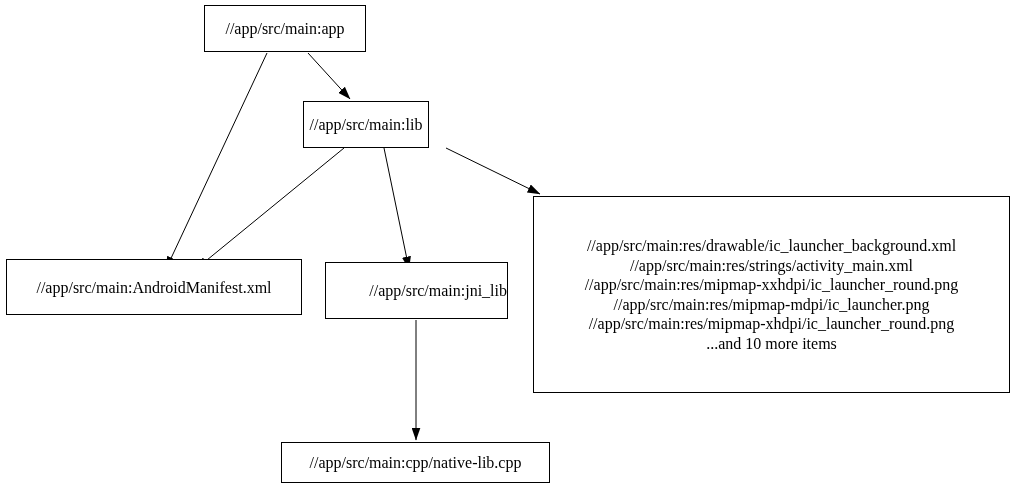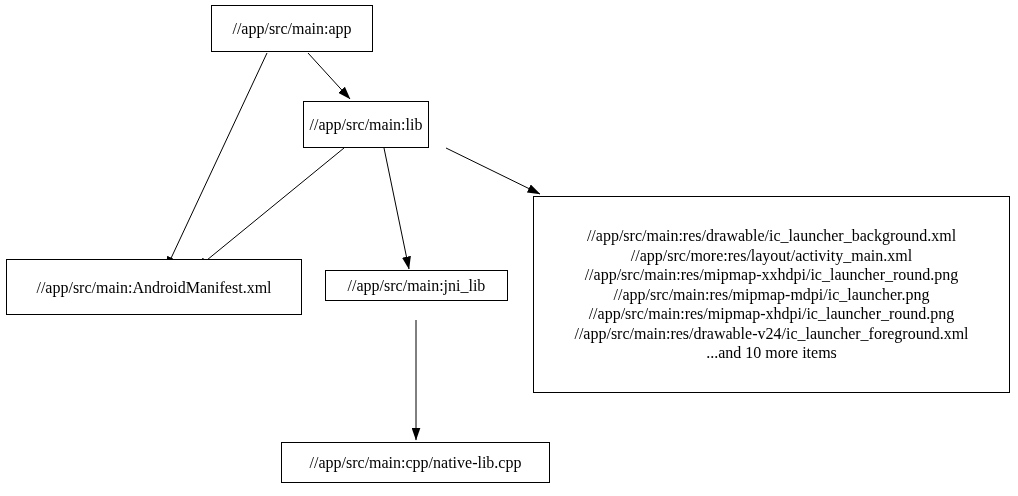--- a/index.html
+++ b/index.html
@@ -63,43 +63,42 @@
       </marker>
     </defs>
     <line class="edge-line" x1="267" y1="53" x2="166" y2="269" marker-end="url(#arrowhead)"></line>
     <line class="edge-line" x1="308" y1="53" x2="350" y2="99" marker-end="url(#arrowhead)"></line>
     <line class="edge-line" x1="344" y1="148" x2="196" y2="269" marker-end="url(#arrowhead)"></line>
     <line class="edge-line" x1="384" y1="148" x2="409" y2="269" marker-end="url(#arrowhead)"></line>
     <line class="edge-line" x1="446" y1="148" x2="540" y2="194" marker-end="url(#arrowhead)"></line>
     <line class="edge-line" x1="416" y1="320" x2="416" y2="440" marker-end="url(#arrowhead)"></line>
   </svg>
 
-  <div class="node" style="left:204px; top:5px; width:162px; height:47px;margin-left:7px;">
+  <div class="node" style="left:204px; top:5px; width:162px; height:47px;">
     <span>//app/src/main:app</span>
   </div>
 
   <div class="node" style="left:303px; top:101px; width:126px; height:47px;">
     <span>//app/src/main:lib</span>
   </div>
 
   <div class="node" style="left:6px; top:259px; width:296px; height:56px;">
     <span>//app/src/main:AndroidManifest.xml</span>
   </div>
 
-  <div class="node" style="left:325px; top:270px; width:183px; height:31px;">
+  <div class="node" style="left:325px; top:262px; width:183px; height:57px;justify-content:flex-end;">
     <span>//app/src/main:jni_lib</span>
   </div>
 
   <div class="node multi-line" style="left:533px; top:196px; width:477px; height:197px;">
     <div class="res-line">//app/src/main:res/drawable/ic_launcher_background.xml</div>
-    <div class="res-line">//app/src/more:res/layout/activity_main.xml</div>
+    <div class="res-line">//app/src/main:res/strings/activity_main.xml</div>
     <div class="res-line">//app/src/main:res/mipmap-xxhdpi/ic_launcher_round.png</div>
     <div class="res-line">//app/src/main:res/mipmap-mdpi/ic_launcher.png</div>
     <div class="res-line">//app/src/main:res/mipmap-xhdpi/ic_launcher_round.png</div>
-    <div class="res-line">//app/src/main:res/drawable-v24/ic_launcher_foreground.xml</div>
     <div class="res-line">...and 10 more items</div>
   </div>
 
   <div class="node" style="left:281px; top:442px; width:269px; height:41px;">
     <span>//app/src/main:cpp/native-lib.cpp</span>
   </div>
 
 </div>
 
 </body></html>

